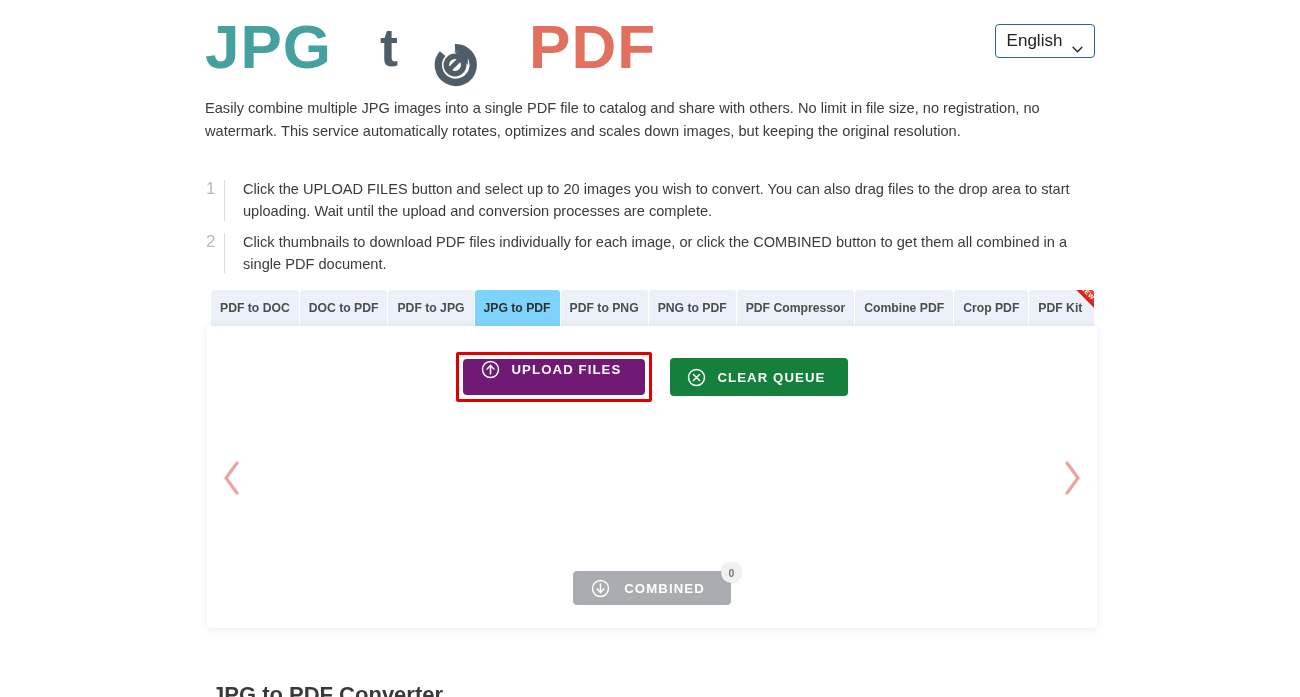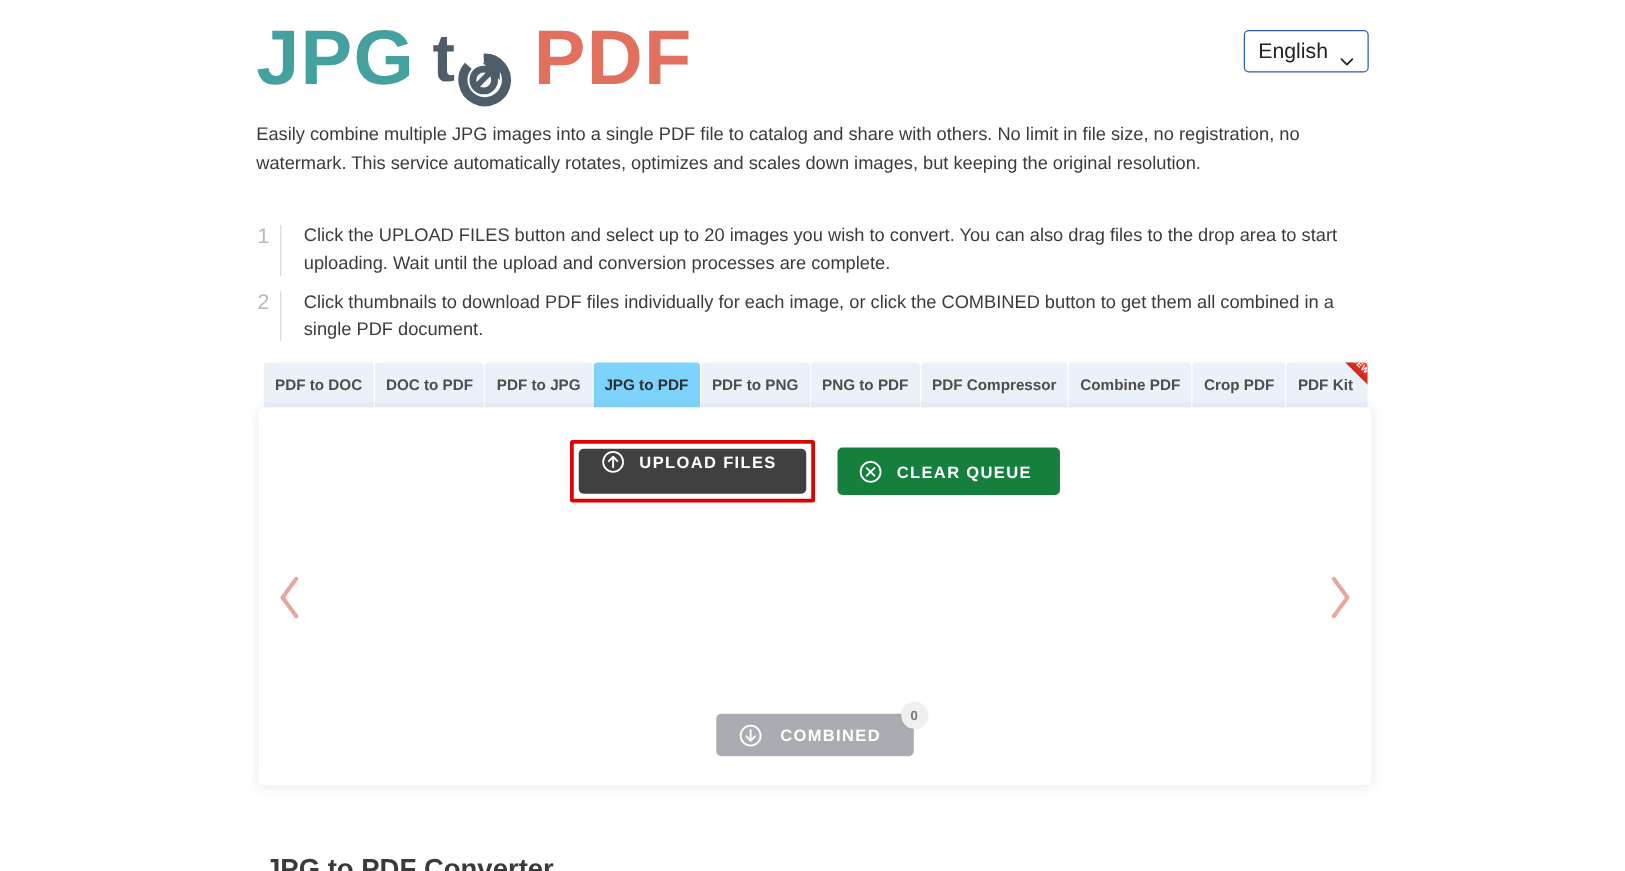--- a/index.html
+++ b/index.html
@@ -33,20 +33,21 @@
     position: absolute;
     left: 0;
     top: 4px;
     font-size: 62px;
     font-weight: bold;
     letter-spacing: -1px;
     line-height: 70px;
     white-space: nowrap;
     display: flex;
     align-items: center;
+    gap: 34px;
   }
   .logo-jpg {
     color: #45a0a0;
     font-weight: bold;
     letter-spacing: 1px;
   }
   .logo-to {
     color: #4e5d68;
     font-weight: bold;
     font-size: 54px;
@@ -226,21 +227,21 @@
     gap: 11px;
     font-size: 13.2px;
     font-weight: bold;
     letter-spacing: 1.1px;
     border: none;
     border-radius: 4px;
     cursor: pointer;
     font-family: "Liberation Sans", sans-serif;
   }
   .btn-upload {
-    background: #404040;
+    background: #701a75;
     color: #ffffff;
     padding: 10px 24px 26px 18px;
     height: 22px;
     box-sizing: border-box;
   }
   .btn-clear {
     background: #15803d;
     color: #ffffff;
     padding: 10px 22px 10px 17px;
     height: 38px;

